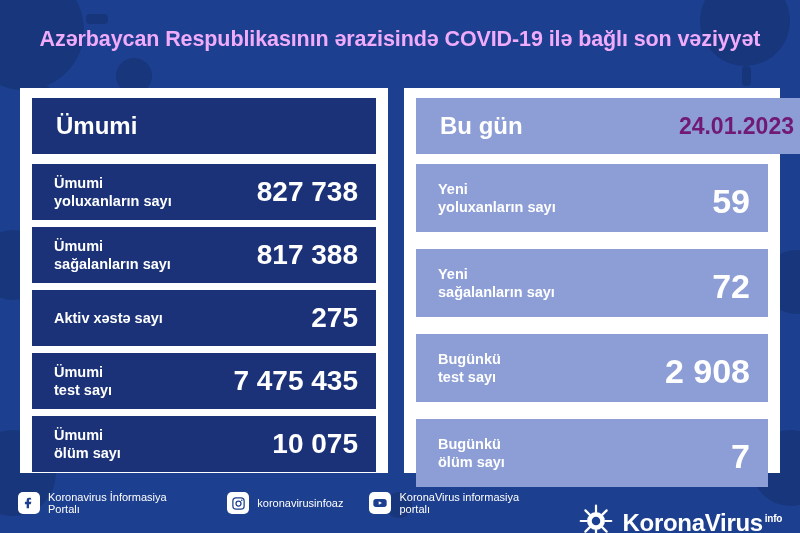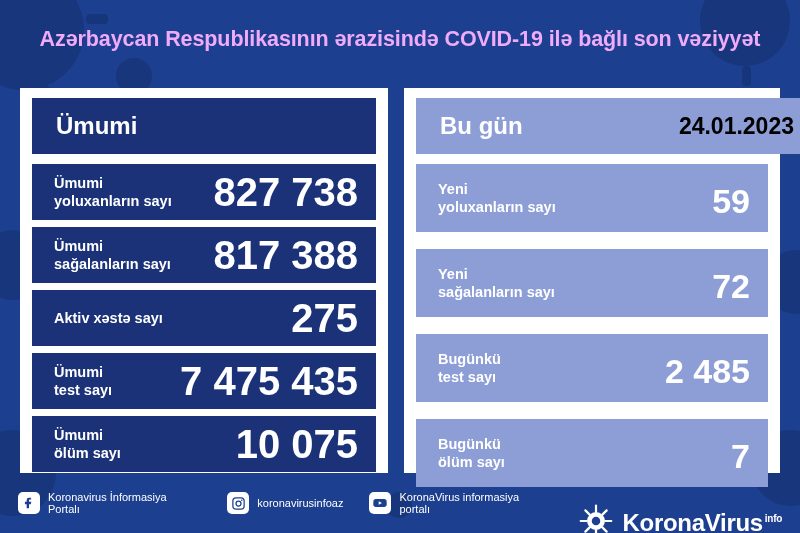--- a/index.html
+++ b/index.html
@@ -72,21 +72,21 @@
     background: #1b3278;
     padding-left: 24px;
   }
   .title-right {
     width: 400px;
     background: #8d9ed6;
     padding-left: 24px;
     justify-content: space-between;
     padding-right: 22px;
   }
-  .title-right .date { color: #000000; font-weight: bold; font-size: 23px; }
+  .title-right .date { color: #701a75; font-weight: bold; font-size: 23px; }
 
   .rows {
     position: absolute;
     left: 12px; top: 76px;
     display: flex;
     flex-direction: column;
     gap: 7px;
   }
   .rows-left { width: 344px; }
   .rows-right { width: 352px; gap: 17px; }
@@ -102,21 +102,21 @@
 
   .row-label {
     color: #ffffff;
     font-size: 14.5px;
     font-weight: bold;
     line-height: 1.25;
     text-align: left;
   }
   .row-value {
     color: #ffffff;
-    font-size: 40px;
+    font-size: 28px;
     font-weight: bold;
     letter-spacing: 0px;
     white-space: nowrap;
   }
   .row-right .row-value { font-size: 34px; margin-top: 7px; }
 
   .footer {
     position: absolute;
     left: 0; bottom: 0;
     width: 800px; height: 60px;
@@ -257,21 +257,21 @@
           <div>sağalanların sayı</div>
         </div>
         <div class="row-value">72</div>
       </div>
 
       <div class="row row-right">
         <div class="row-label">
           <div>Bugünkü</div>
           <div>test sayı</div>
         </div>
-        <div class="row-value">2 485</div>
+        <div class="row-value">2 908</div>
       </div>
 
       <div class="row row-right">
         <div class="row-label">
           <div>Bugünkü</div>
           <div>ölüm sayı</div>
         </div>
         <div class="row-value">7</div>
       </div>
 

